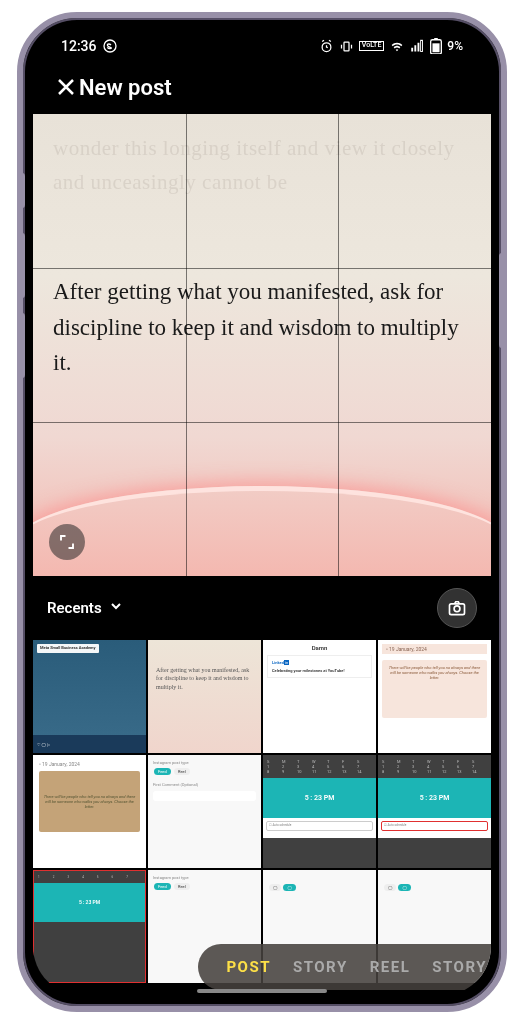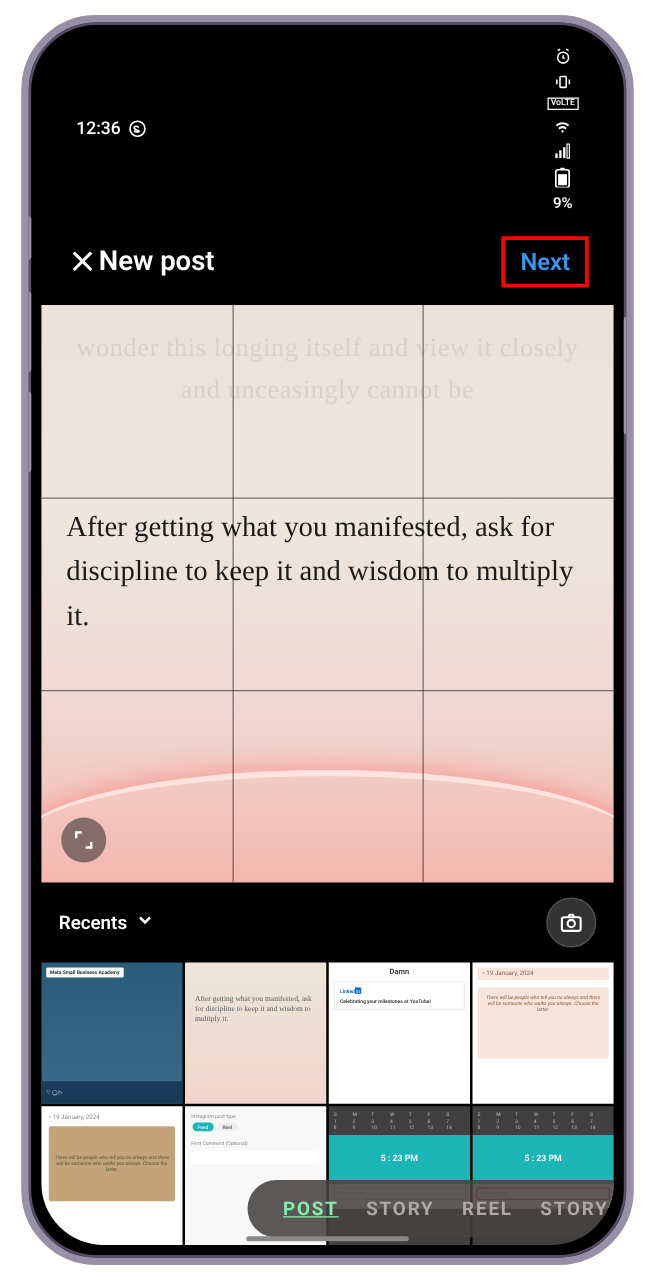--- a/index.html
+++ b/index.html
@@ -43,21 +43,21 @@
 
     .status-bar {
       display: flex;
       justify-content: space-between;
       align-items: center;
       padding: 10px 28px 6px 28px;
       font-size: 14px;
       font-weight: 500;
     }
     .status-left { display: flex; align-items: center; gap: 5px; }
-    .status-right { display: flex; align-items: center; gap: 5px; font-size: 12px; flex-direction: column; }
+    .status-right { display: flex; align-items: center; gap: 5px; font-size: 12px; }
     .status-icon { display: inline-flex; align-items: center; }
 
     .app-header {
       display: flex;
       align-items: center;
       padding: 14px 20px;
     }
     .close-icon { width: 26px; height: 26px; cursor: pointer; display: flex; align-items: center; justify-content: center; }
     .header-title { flex: 1; font-size: 22px; font-weight: 600; }
     .next-btn {
@@ -79,21 +79,21 @@
     .bg-text-faint {
       position: absolute;
       left: 0; right: 0;
       color: rgba(100,80,70,0.12);
       font-size: 21px;
       font-family: Georgia, serif;
       padding: 0 20px;
       line-height: 1.6;
       letter-spacing: 0.5px;
     }
-    .bg1 { top: 18px; text-align: center; }
+    .bg1 { top: 18px; }
     .grid-overlay {
       position: absolute;
       inset: 0;
     }
     .grid-overlay::before, .grid-overlay::after {
       content: "";
       position: absolute;
       background: rgba(0,0,0,0.5);
     }
     .grid-v1 { position: absolute; top:0; bottom:0; left: 33.33%; width: 1px; background: rgba(0,0,0,0.5); }
@@ -205,21 +205,21 @@
       display: flex;
       gap: 22px;
       background: rgba(70,65,62,0.88);
       border-radius: 28px;
       padding: 14px 28px;
       font-size: 15px;
       font-weight: 700;
       letter-spacing: 1.5px;
     }
     .mode-tab { color: #aaa; cursor: pointer; white-space: nowrap; }
-    .mode-tab.active { color: #86efac; text-decoration: underline; }
+    .mode-tab.active { color: #fde047; }
     .home-indicator {
       position: absolute;
       bottom: 3px; left: 50%;
       transform: translateX(-50%);
       width: 130px; height: 4px;
       background: #888;
       border-radius: 3px;
     }
   </style>
 </head>
@@ -281,21 +281,20 @@
       </div>
     </div>
 
     <div class="app-header">
       <div class="close-icon">
         <svg width="24" height="24" viewBox="0 0 24 24" stroke="#fff" stroke-width="2.5">
             <path d="M5 5l14 14M19 5L5 19"></path>
           </svg>
       </div>
       <div class="header-title">New post</div>
-      <div class="next-btn">Next</div>
     </div>
 
     <div class="preview-area">
       <div class="bg-text-faint bg1">wonder this longing itself and view it closely and unceasingly cannot be</div>
       <div class="neon-curve"></div>
       <div class="quote-text">After getting what you manifested, ask for discipline to keep it and wisdom to multiply it.</div>
       <div class="grid-overlay">
         <div class="grid-v1"></div>
           <div class="grid-v2"></div>
         <div class="grid-h1"></div>

